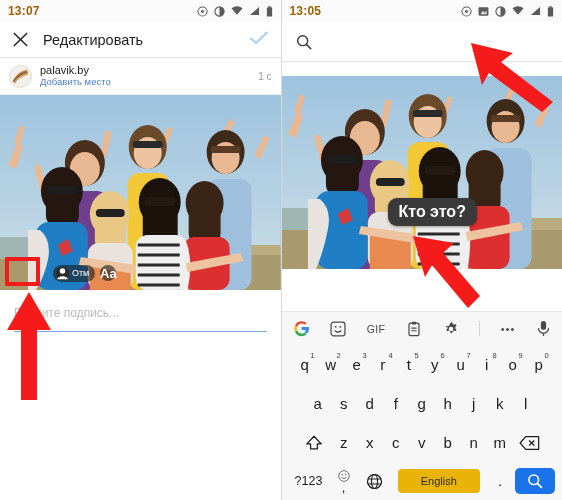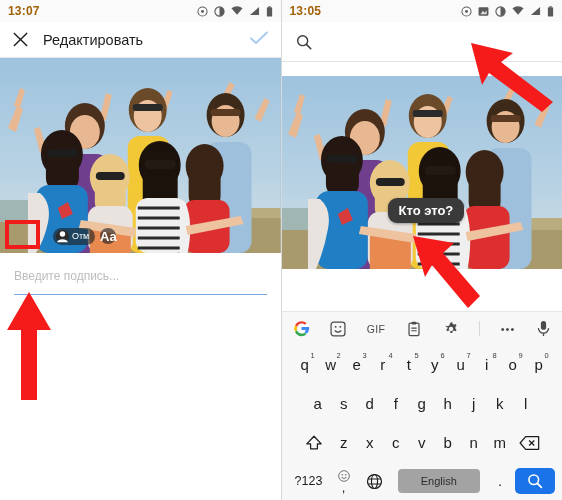--- a/index.html
+++ b/index.html
@@ -94,21 +94,21 @@
     height:40px;display:flex;align-items:center;gap:12px;padding:0 14px;
     box-sizing:border-box;background:#fff;border-bottom:1px solid #e3e3e3;
   }
   .search-ph{font-size:13px;color:#aeaeae;}
   .right-gap{height:14px;background:#fff;}
 
   
   .bubble{
     position:absolute;left:106px;top:122px;
     background:#3a3a3a;border-radius:9px;padding:5px 11px;
-    font-size:13px;color:#fff;font-weight:bold;white-space:nowrap;
+    font-size:16px;color:#fff;font-weight:bold;white-space:nowrap;
     box-shadow:0 1px 3px rgba(0,0,0,.35);
   }
 
   
   .kb{position:absolute;left:0;right:0;bottom:0;background:#f7f7f7;}
   .kb-toolbar{
     height:34px;display:flex;align-items:center;
     padding:0 11px;box-sizing:border-box;background:#f7f7f7;
     border-top:1px solid #e6e6e6;
   }
@@ -129,21 +129,21 @@
   }
   .row2{padding-left:13px;padding-right:13px;}
   .key-wide{width:34px;}
   .kb-bottom{
     display:flex;align-items:center;height:38px;padding:0 7px;box-sizing:border-box;gap:0;
   }
   .k123{width:40px;text-align:center;font-size:12.5px;color:#1d1d1d;}
   .kcomma{width:30px;display:flex;flex-direction:column;align-items:center;justify-content:center;}
   .kglobe{width:32px;display:flex;align-items:center;justify-content:center;}
   .space{
-    flex:1;height:24px;margin:0 7px;background:#a3a3a3;border-radius:4px;
+    flex:1;height:24px;margin:0 7px;background:#eab308;border-radius:4px;
     display:flex;align-items:center;justify-content:center;
     font-size:11px;color:#2b2b2b;
   }
   .kdot{width:26px;text-align:center;font-size:15px;color:#1d1d1d;line-height:.4;}
   .ksearch{
     width:40px;height:26px;background:#1a73e8;border-radius:5px;
     display:flex;align-items:center;justify-content:center;margin-left:2px;
   }
 
   
@@ -187,20 +187,34 @@
         </svg>
       </span>
       <span class="appbar-title">Редактировать</span>
       <span class="appbar-check">
         <svg width="20" height="16" viewBox="0 0 20 16">
           <path d="M2 8.5 L7 13 L18 2.5" stroke="#a9cdf0" stroke-width="2" fill="none" stroke-linecap="round" stroke-linejoin="round"></path>
         </svg>
       </span>
     </div>
 
+    <div class="account-row">
+      <span class="avatar">
+        <svg width="21" height="21" viewBox="0 0 22 22">
+          <path d="M3 16 C6 9 12 5 18 4 L19 9 C14 10 8 13 5 18 Z" fill="#b5874e"></path>
+          <path d="M3 16 C6 11 11 7 17 5.5 L17.6 8 C12 9.5 7 13 4.6 17.4 Z" fill="#8f6334"></path>
+          <path d="M4 17 C7 12 12 8.5 18 7 L18.6 9.2 C13 10.6 8 13.8 5.4 18 Z" fill="#cfa06a"></path>
+        </svg>
+      </span>
+      <span class="account-texts">
+        <div class="account-name">palavik.by</div>
+        <div class="account-sub">Добавить место</div>
+      </span>
+      <span class="account-time">1 с</span>
+    </div>
 
     <div class="photo left-photo">
       <svg viewBox="0 0 281 195" preserveAspectRatio="none">
         <defs>
           <linearGradient id="skyL" x1="0" y1="0" x2="0" y2="1">
             <stop offset="0%" stop-color="#9ec3de"></stop>
               <stop offset="60%" stop-color="#b9d3e4"></stop>
             <stop offset="100%" stop-color="#d4e0e3"></stop>
           </linearGradient>
         </defs>

